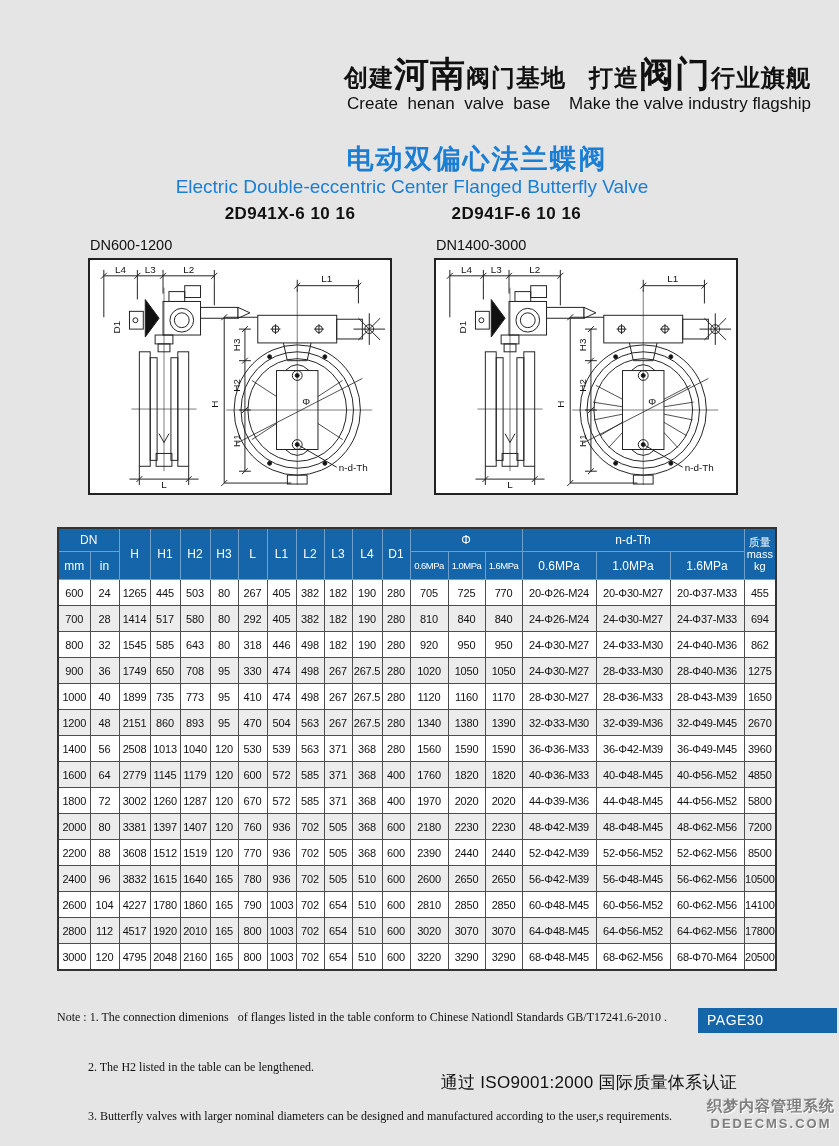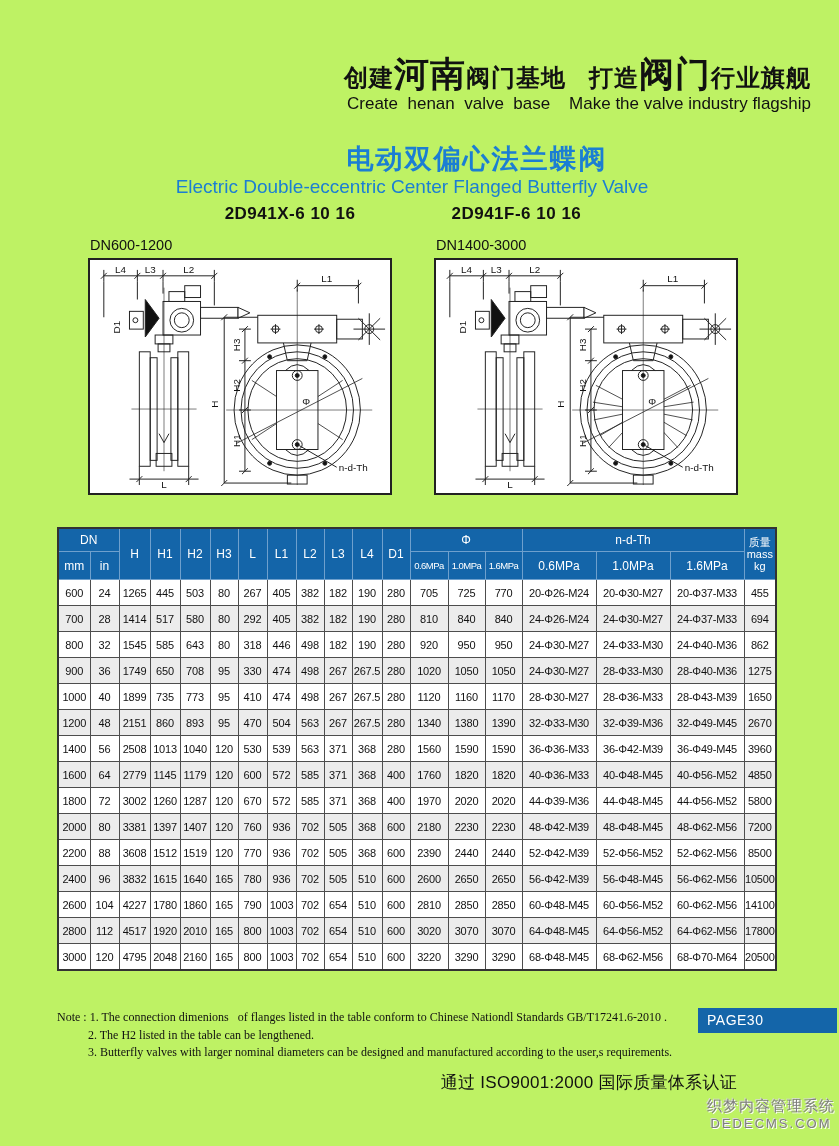--- a/index.html
+++ b/index.html
@@ -1,17 +1,17 @@
 <!DOCTYPE html>
 <html><head>
 <meta charset="utf-8">
 <style>
   html,body { margin:0; padding:0; background:#ffffff; }
   .page {
-    position:relative; width:839px; height:1146px; background:#bef264;
+    position:relative; width:839px; height:1146px; background:#e5e5e5;
     font-family:"Liberation Sans", sans-serif; color:#111; overflow:hidden;
   }
 
   
   .brand { position:absolute; top:52px; right:28px; text-align:right; }
   .brand-cn { font-size:24px; font-weight:bold; letter-spacing:1px; line-height:44px; white-space:pre; }
   .brand-cn .big { font-size:35px; }
   .brand-en { font-size:17px; margin-top:-6px; white-space:pre; }
 
   
@@ -45,30 +45,30 @@
     border:1px solid #4d4d4d; text-align:center; height:25px; padding:0;
     letter-spacing:-0.2px; background:#fff; }
   .spec-table tbody tr:nth-child(even) td { background:#ececec; }
   .spec-table { border:2px solid #333; }
 
   
   .notes-cn { position:absolute; top:962px; left:57px; font-size:12.5px; line-height:15.5px; }
   .notes-en { position:absolute; top:1009px; left:57px; font-size:12px; line-height:17.5px;font-family:Liberation Serif, serif; }
   .note-line { white-space:pre; }
   .notes-cn .indent { padding-left:21px; }
-  .notes-en .indent { padding-left:31px; }
+  .notes-en .indent { padding-left:31px;margin-top:32px; }
 
   
   .iso-line { position:absolute; top:1071px; left:0; width:692px; text-align:right;
     font-size:17px; letter-spacing:.3px;padding-left:45px; }
   .page-badge { position:absolute; top:1008px; left:698px; width:139px; height:25px;
     background:#1465a9; color:#fff; font-size:14px; line-height:25px;
     padding-left:9px; box-sizing:border-box; letter-spacing:.5px; }
   .watermark { position:absolute; top:1097px; right:4px; text-align:center;
-    color:#7e7e7e; font-weight:normal;
+    color:#7e7e7e; font-weight:bold;
     text-shadow:1px 1px 0 #fff, -1px -1px 0 #d8d8d8;margin-left:30px; }
   .wm1 { font-size:15px; letter-spacing:1px; }
   .wm2 { font-size:13px; letter-spacing:2px; }
 </style>
 </head>
 <body>
 
 <div class="page">
 
   <div class="brand">

